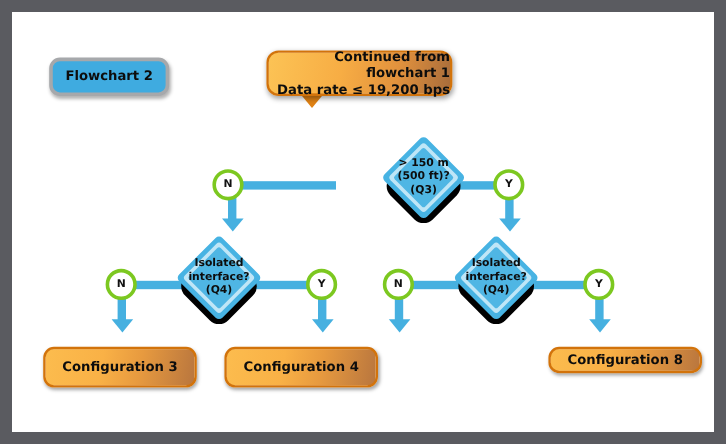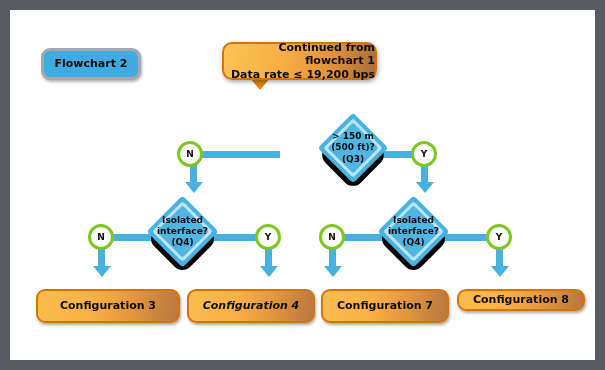--- a/index.html
+++ b/index.html
@@ -184,19 +184,18 @@
 
     <div class="badge" style="left:167px;top:131px;">N</div>
     <div class="badge" style="left:401px;top:131px;">Y</div>
 
     <div class="badge" style="left:78px;top:214px;">N</div>
     <div class="badge" style="left:245px;top:214px;">Y</div>
 
     <div class="badge" style="left:309px;top:214px;">N</div>
     <div class="badge" style="left:476px;top:214px;">Y</div>
 
-    <div class="node node-orange" style="left:26px;top:279px;width:144px;height:34px;">Configuration 3</div>
-    <div class="node node-orange" style="left:177px;top:279px;width:128px;height:34px;font-style:italic;">Configuration 4</div>
-    <div class="node node-orange" style="left:311px;top:279px;width:128px;height:34px;">Configuration 7</div>
+    <div class="node node-orange" style="left:26px;top:279px;width:128px;height:34px;">Configuration 3</div>
+    <div class="node node-orange" style="left:177px;top:279px;width:128px;height:34px;">Configuration 4</div>
     <div class="node node-orange" style="left:447px;top:279px;width:128px;height:22px;">Configuration 8</div>
   </div>
 
 </div>
 
 </body></html>

